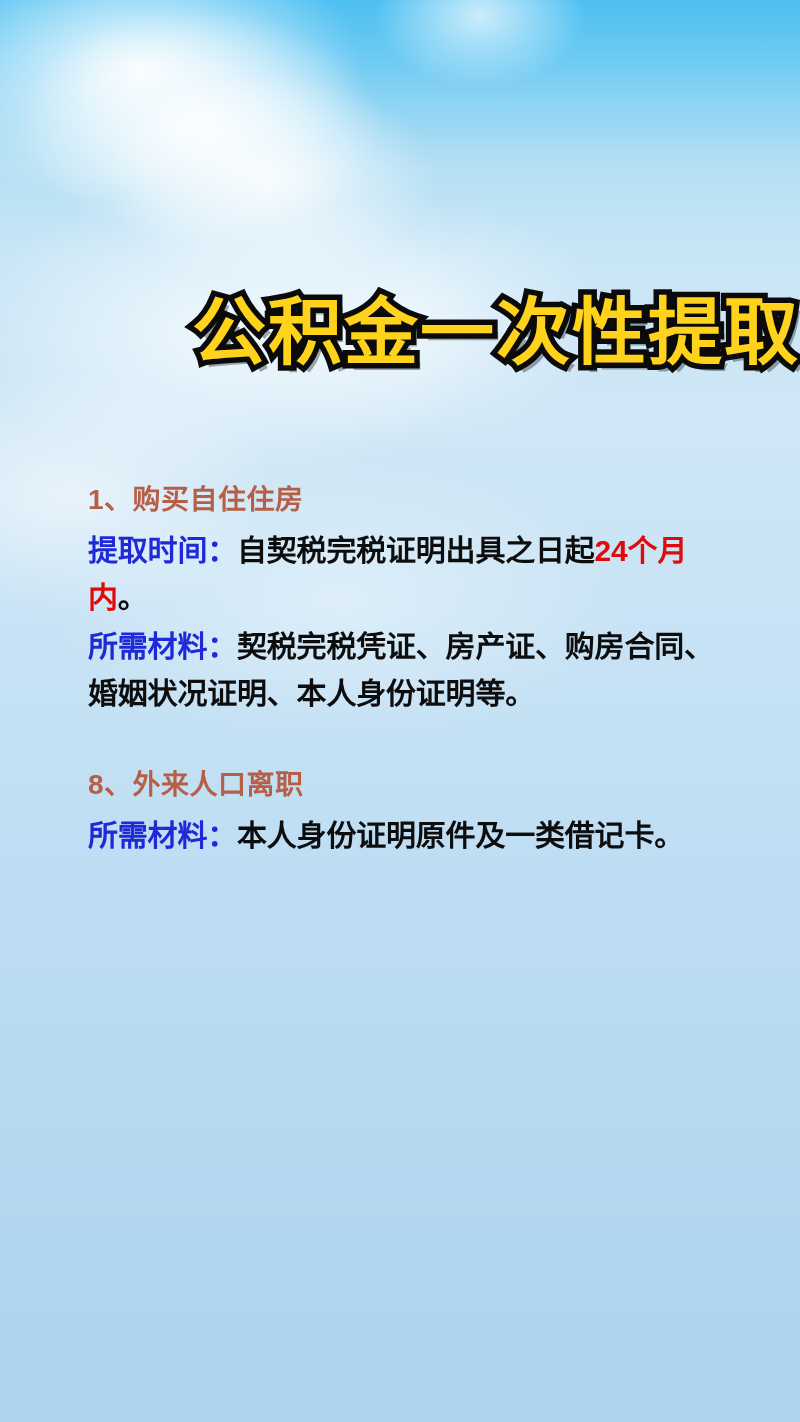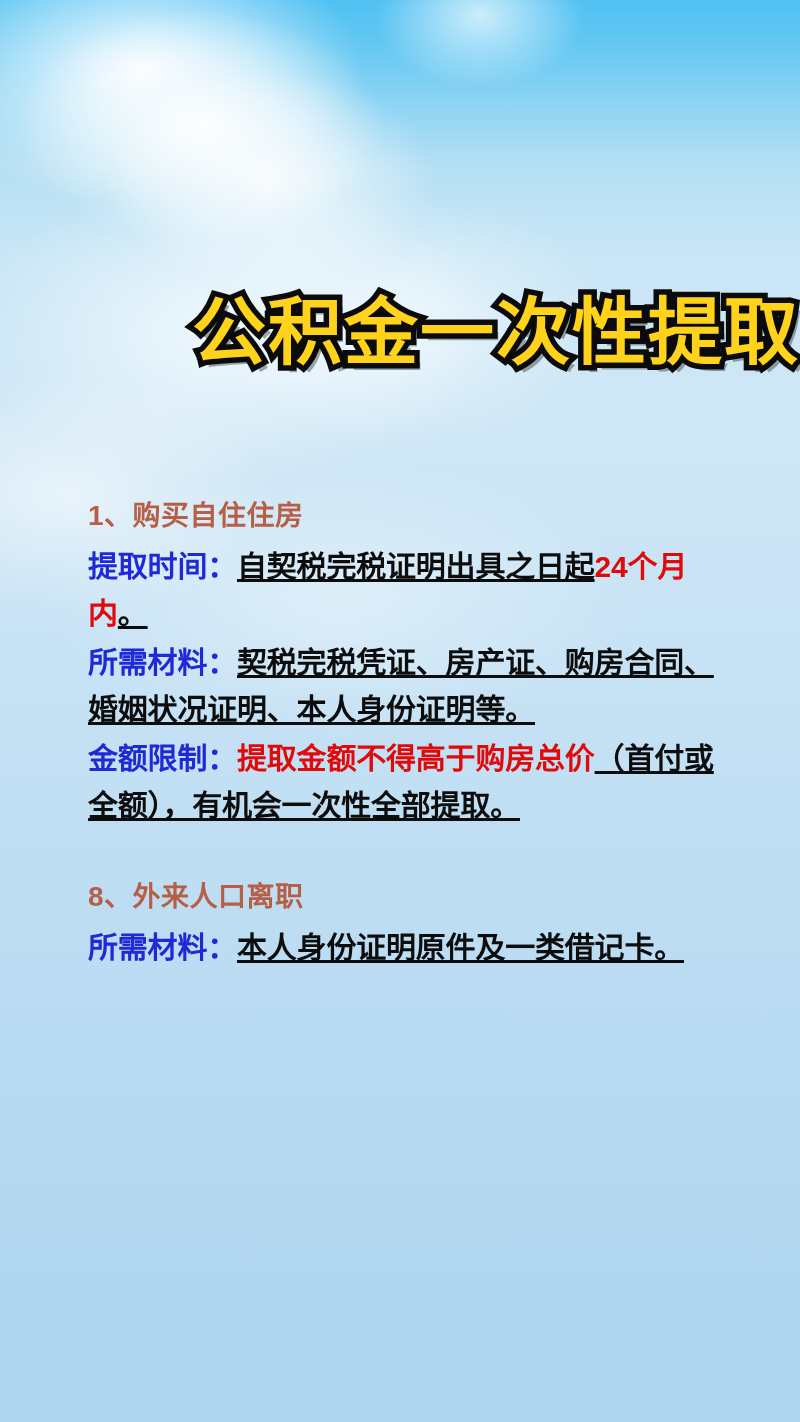--- a/index.html
+++ b/index.html
@@ -83,38 +83,38 @@
   }
 
   .section { margin: 0 0 0 0; }
   .section + .section { margin-top: 54px; }
 
   .sec-head {
     font-size: 28px;
     font-weight: bold;
     color: #b75f46;
     line-height: 1.0;
-    margin: 16px 0 13px 0;
+    margin: 0 0 13px 0;
     letter-spacing: 0.5px;
   }
 
   .para {
     font-size: 30px;
     font-weight: bold;
     line-height: 47px;
     color: #0d0d0d;
     margin: 0 0 2px 0;
     letter-spacing: -0.2px;
     text-indent: 0;
   }
   .para + .para { margin-top: 0; }
 
   .lbl  { color: #1f2ad6; text-align: right; }
   .hl   { color: #e00a0a; }
-  .blk  { color: #0d0d0d; text-decoration: underline; }
+  .blk  { color: #0d0d0d; }
 </style>
 </head>
 <body>
 
 <div class="poster">
 
   <div class="cloud cloud-a"></div>
   <div class="cloud cloud-b"></div>
   <div class="cloud cloud-c"></div>
   <div class="cloud cloud-d"></div>
@@ -125,21 +125,20 @@
 
   <div class="title-wrap">
     <span class="title">公积金一次性提取</span>
   </div>
 
   <div class="content" id="content-root">
       <div class="section">
         <div class="sec-head">1、购买自住住房</div>
         <div class="para"><span class="lbl">提取时间：</span><span class="blk">自契税完税证明出具之日起</span><span class="hl">24个月内</span><span class="blk">。</span></div>
         <div class="para"><span class="lbl">所需材料：</span><span class="blk">契税完税凭证、房产证、购房合同、婚姻状况证明、本人身份证明等。</span></div>
-        <div class="para"><span class="lbl">金额限制：</span><span class="hl">提取金额不得高于购房总价</span><span class="blk">（首付或全额），有机会一次性全部提取。</span></div>
       </div>
       <div class="section">
         <div class="sec-head">8、外来人口离职</div>
         <div class="para"><span class="lbl">所需材料：</span><span class="blk">本人身份证明原件及一类借记卡。</span></div>
       </div>
     </div>
 
 </div>
 
 </body></html>

